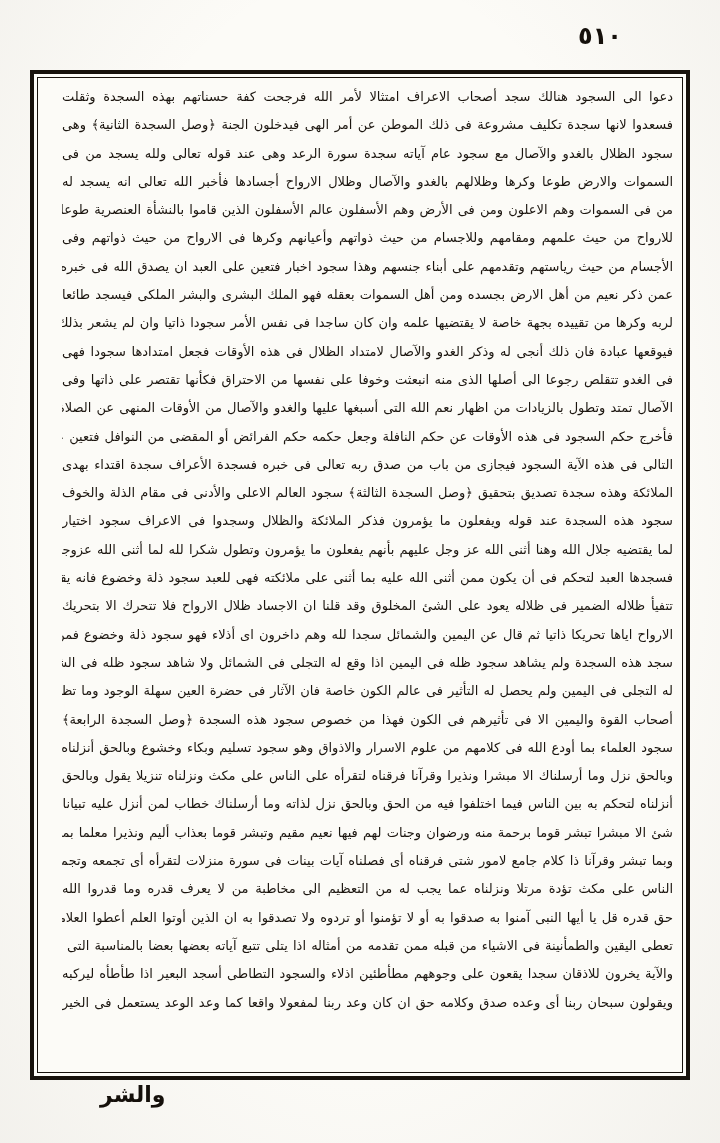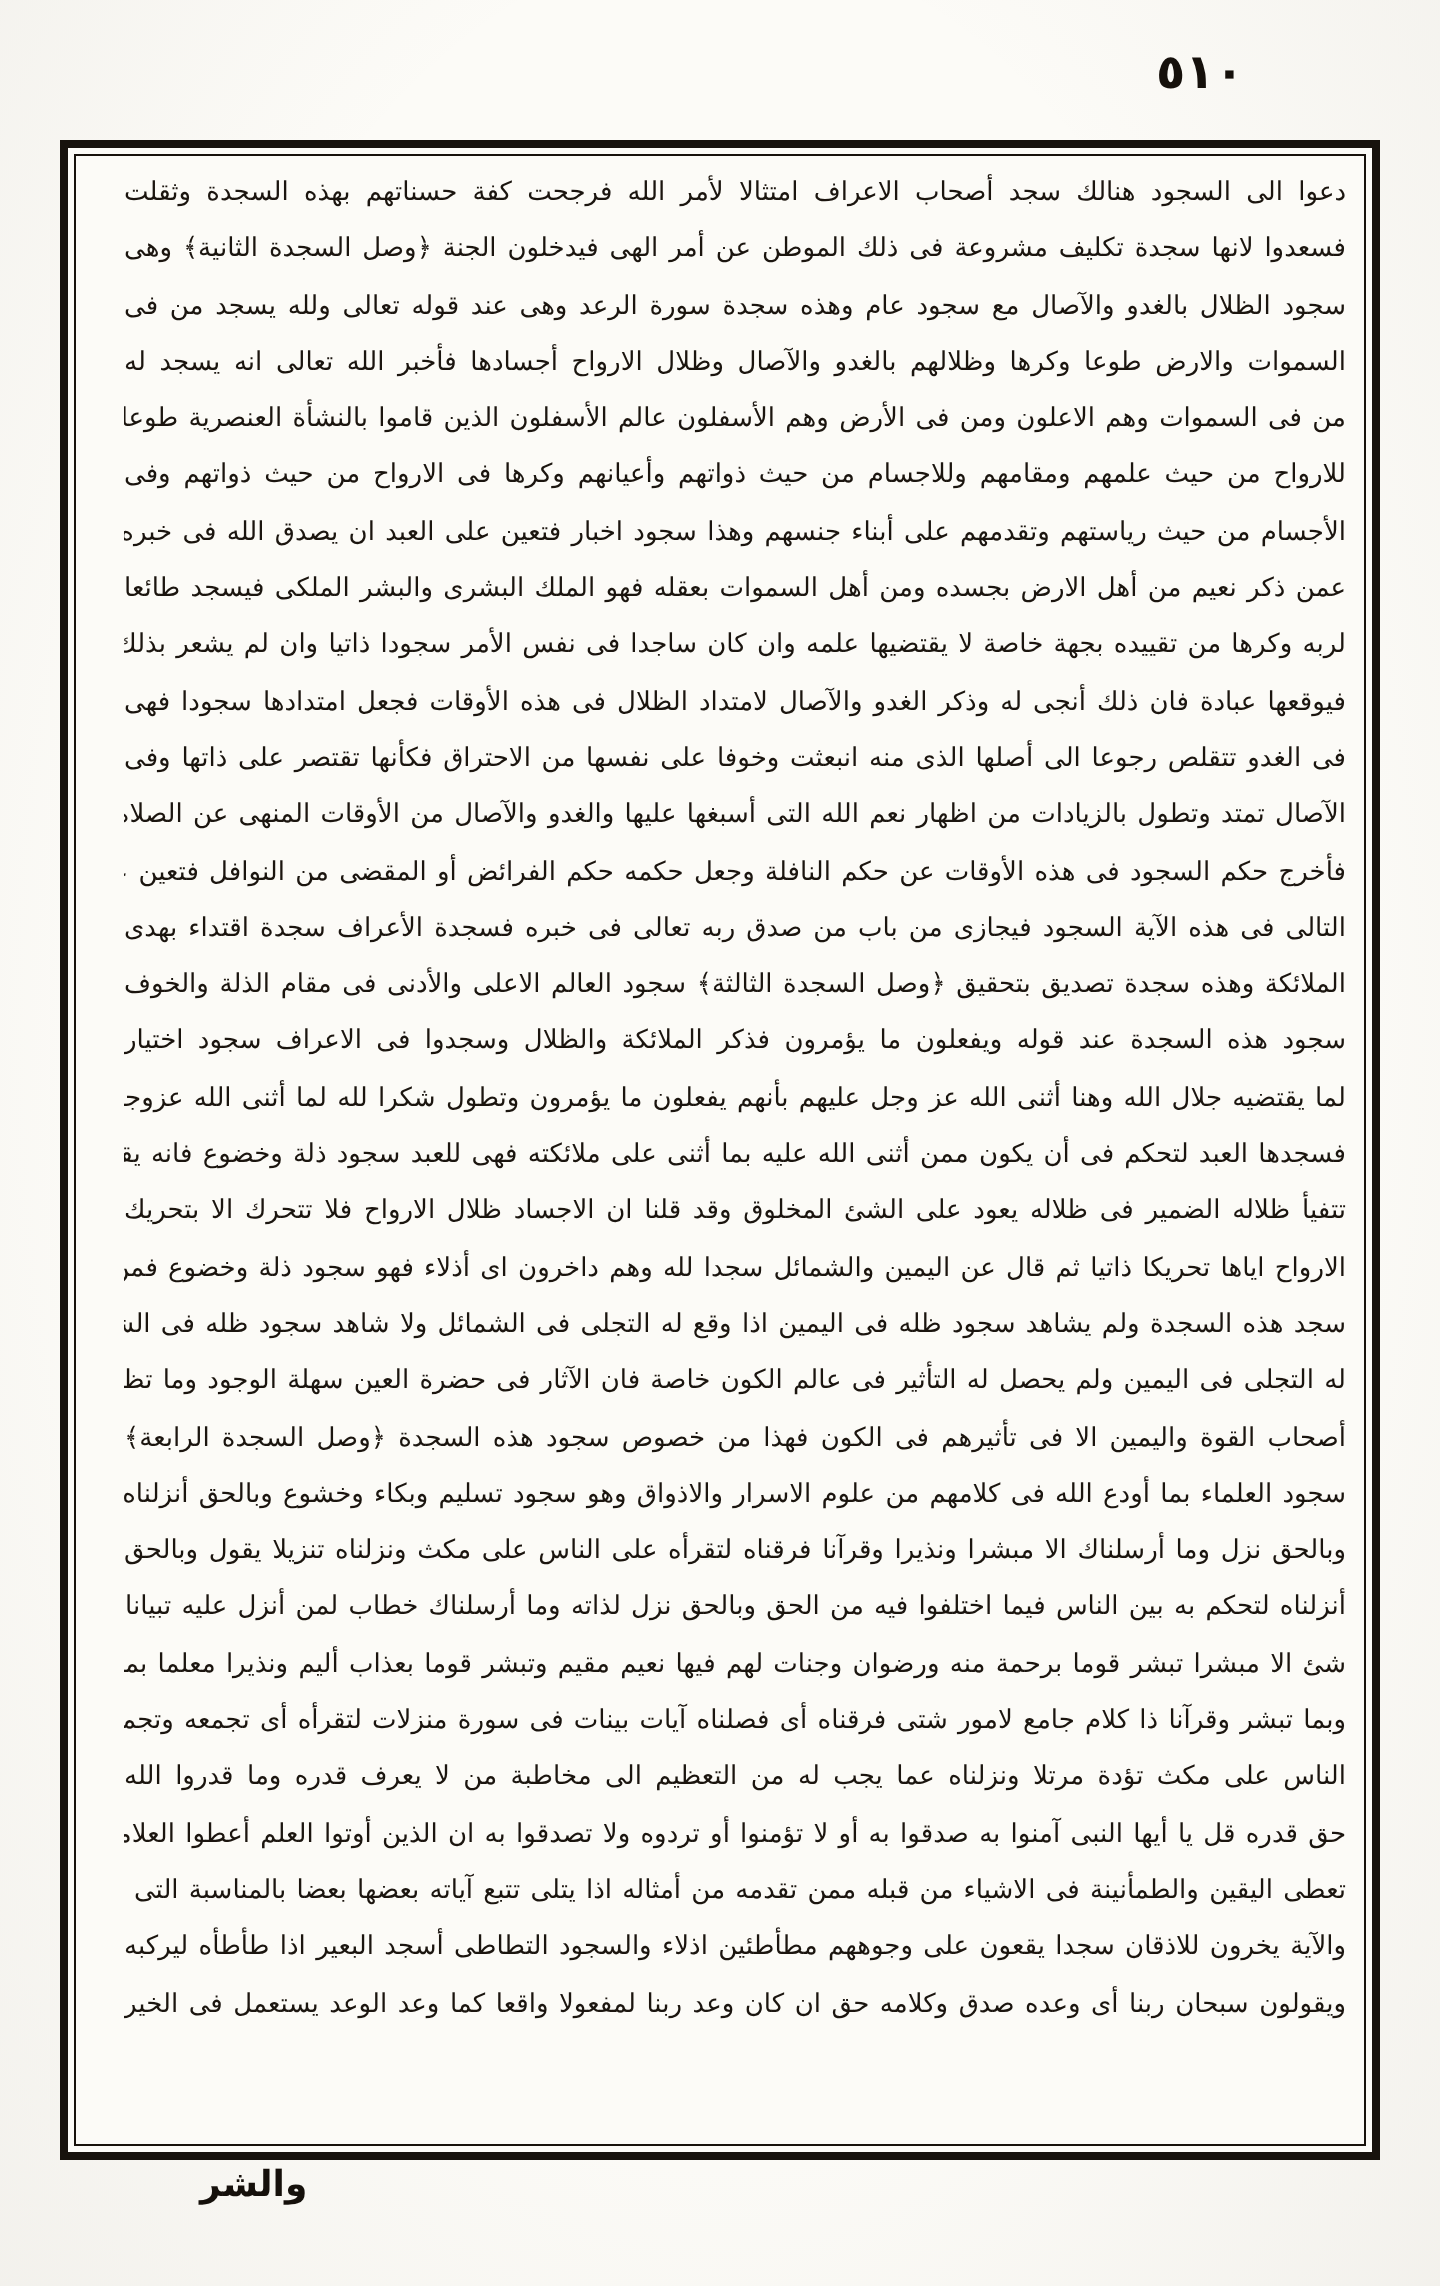--- a/index.html
+++ b/index.html
@@ -66,38 +66,38 @@
     text-align-last: justify;
     word-spacing: 1px;
     color: #1b150f;
     white-space: nowrap;
   }
   .catchword {
     position: absolute;
     left: 100px;
     top: 1082px;
     direction: rtl;
-    font-size: 18px;
+    font-size: 22px;
     font-weight: bold;
     color: #15100b;
   }
 </style>
 </head>
 <body>
 
 <div class="scan-page">
 
   <div class="page-number">٥١٠</div>
 
   <div class="frame-outer">
     <div class="frame-inner">
       <div class="lines">
           <div class="line">دعوا الى السجود هنالك سجد أصحاب الاعراف امتثالا لأمر الله فرجحت كفة حسناتهم بهذه السجدة وثقلت</div>
           <div class="line">فسعدوا لانها سجدة تكليف مشروعة فى ذلك الموطن عن أمر الهى فيدخلون الجنة ﴿وصل السجدة الثانية﴾ وهى</div>
-          <div class="line">سجود الظلال بالغدو والآصال مع سجود عام وهذه سجدة سورة الرعد وهى عند قوله تعالى ولله يسجد من فى</div>
+          <div class="line">سجود الظلال بالغدو والآصال مع سجود عام آياته سجدة سورة الرعد وهى عند قوله تعالى ولله يسجد من فى</div>
           <div class="line">السموات والارض طوعا وكرها وظلالهم بالغدو والآصال وظلال الارواح أجسادها فأخبر الله تعالى انه يسجد له</div>
           <div class="line">من فى السموات وهم الاعلون ومن فى الأرض وهم الأسفلون عالم الأسفلون الذين قاموا بالنشأة العنصرية طوعا</div>
           <div class="line">للارواح من حيث علمهم ومقامهم وللاجسام من حيث ذواتهم وأعيانهم وكرها فى الارواح من حيث ذواتهم وفى</div>
           <div class="line">الأجسام من حيث رياستهم وتقدمهم على أبناء جنسهم وهذا سجود اخبار فتعين على العبد ان يصدق الله فى خبره</div>
           <div class="line">عمن ذكر نعيم من أهل الارض بجسده ومن أهل السموات بعقله فهو الملك البشرى والبشر الملكى فيسجد طائعا</div>
           <div class="line">لربه وكرها من تقييده بجهة خاصة لا يقتضيها علمه وان كان ساجدا فى نفس الأمر سجودا ذاتيا وان لم يشعر بذلك</div>
           <div class="line">فيوقعها عبادة فان ذلك أنجى له وذكر الغدو والآصال لامتداد الظلال فى هذه الأوقات فجعل امتدادها سجودا فهى</div>
           <div class="line">فى الغدو تتقلص رجوعا الى أصلها الذى منه انبعثت وخوفا على نفسها من الاحتراق فكأنها تقتصر على ذاتها وفى</div>
           <div class="line">الآصال تمتد وتطول بالزيادات من اظهار نعم الله التى أسبغها عليها والغدو والآصال من الأوقات المنهى عن الصلاة فيها</div>
           <div class="line">فأخرج حكم السجود فى هذه الأوقات عن حكم النافلة وجعل حكمه حكم الفرائض أو المقضى من النوافل فتعين على</div>

